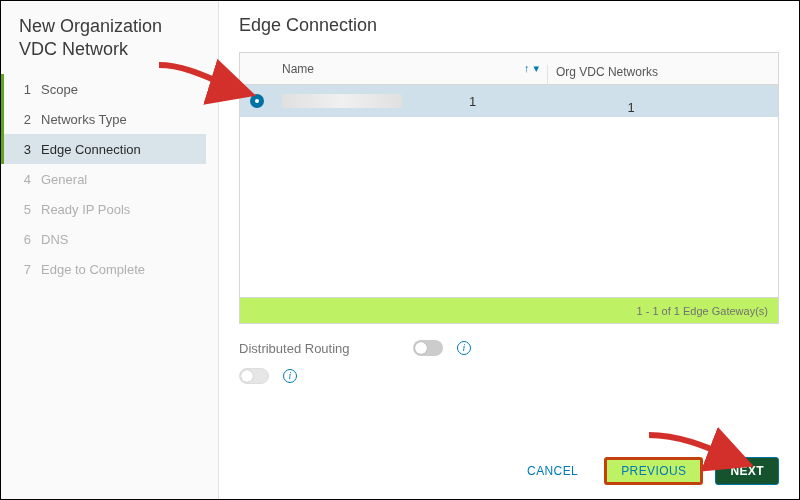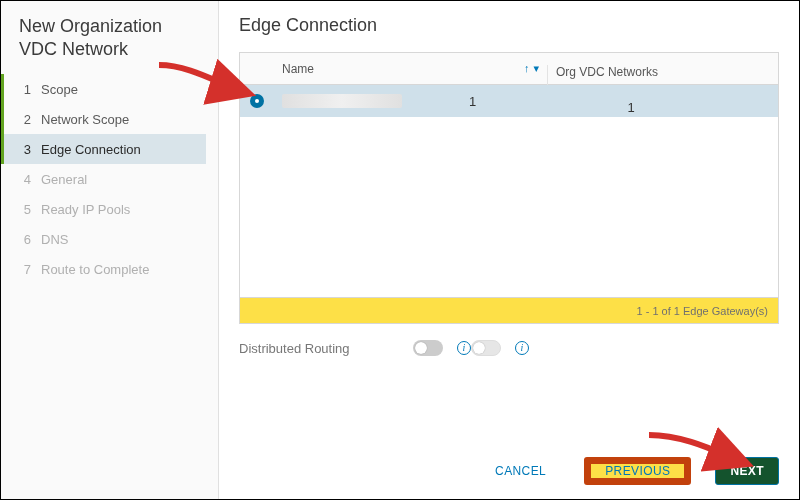--- a/index.html
+++ b/index.html
@@ -23,73 +23,73 @@
   .col-name { flex: 1.2; padding: 0 8px; display:flex; align-items:center; gap:6px;}
   .col-ext  { flex: 1; padding: 0 8px; }
   .col-ovn  { flex: 1; padding: 0 8px; margin-top: 13px; }
   .col-sep { border-left:1px solid #e3e3e3; height: 20px; }
   .sort-icons { margin-left:auto; display:flex; gap:4px; color:#0079b8; font-size:11px;}
   .grid-row.selected { background:#cfe0ea; }
   .radio-dot { width:14px; height:14px; border-radius:50%; background:#0072a3; border:2px solid #0072a3; display:flex; align-items:center; justify-content:center; }
   .radio-dot::after { content:""; width:4px; height:4px; border-radius:50%; background:#fff; }
   .name-blur { width:120px; height:14px; background:linear-gradient(90deg,#e0e0e0,#f0f0f0,#e0e0e0); border-radius:2px; }
   .grid-body { flex:1; overflow:auto; }
-  .grid-foot { height:26px; border-top:1px solid #d7d7d7; font-size:11px; color:#707070; display:flex; align-items:center; justify-content:flex-end; padding:0 10px; background:#fde047;}
-  .options { margin-top: 16px; display:flex; flex-direction:row; }
+  .grid-foot { height:26px; border-top:1px solid #d7d7d7; font-size:11px; color:#707070; display:flex; align-items:center; justify-content:flex-end; padding:0 10px; background:#bef264;}
+  .options { margin-top: 16px; display:flex; flex-direction:column; gap:12px; }
   .opt-row { display:flex; align-items:center; gap:14px; font-size:13px; color:#777; }
   .opt-label { width: 160px; }
   .toggle { width:30px; height:16px; border-radius:8px; background:#ccc; position:relative; cursor:pointer; }
   .toggle::after { content:""; position:absolute; width:12px; height:12px; background:#fff; border-radius:50%; top:2px; left:2px; box-shadow:0 0 1px rgba(0,0,0,.4);}
   .toggle.off-light { background:#e6e6e6; border:1px solid #ddd;}
   .toggle.off-light::after { top:1px; left:1px; }
   .info-icon { width:14px; height:14px; border:1.5px solid #0079b8; border-radius:50%; color:#0079b8; font-size:10px; line-height:11px; text-align:center; font-family: Georgia, serif; font-style:italic; }
-  .footer { position:absolute; bottom:0; left:0; right:0; height:56px; display:flex; align-items:center; justify-content:flex-end; gap:24px; padding:0 20px; }
+  .footer { position:absolute; bottom:0; left:0; right:0; height:56px; display:flex; align-items:center; justify-content:flex-end; gap:12px; padding:0 20px; }
   .btn { height:28px; padding:0 14px; font-size:12px; letter-spacing:.4px; border-radius:3px; cursor:pointer; display:inline-flex; align-items:center; }
   .btn-link { background:none; border:none; color:#0079b8; }
-  .btn-outline { background:#fde047; border:7px solid #c2410c; color:#0079b8; }
+  .btn-outline { background:#bef264; border:3px solid #c2410c; color:#0079b8; }
   .btn-primary { background:#14532d; border:1px solid #0072a3; color:#fff; font-weight:600;}
   
   .arrow { position:absolute; pointer-events:none; }
   .arrow svg { overflow:visible; }
 </style>
 </head>
 <body>
 
 <div class="dialog">
   <div class="body">
     <aside class="sidebar">
       <div class="sidebar-title">New Organization VDC Network</div>
       <ul class="steps">
         <li class="step done-marker">
           <span class="num">1</span>
           <span>Scope</span>
         </li>
         <li class="step done-marker">
           <span class="num">2</span>
-          <span>Network Scope</span>
+          <span>Networks Type</span>
         </li>
         <li class="step current done-marker">
           <span class="num">3</span>
           <span>Edge Connection</span>
         </li>
         <li class="step future">
           <span class="num">4</span>
           <span>General</span>
         </li>
         <li class="step future">
           <span class="num">5</span>
           <span>Ready IP Pools</span>
         </li>
         <li class="step future">
           <span class="num">6</span>
           <span>DNS</span>
         </li>
         <li class="step future">
           <span class="num">7</span>
-          <span>Route to Complete</span>
+          <span>Edge to Complete</span>
         </li>
       </ul>
     </aside>
 
     <main class="main">
       <div class="page-title">Edge Connection</div>
 
       <div class="grid">
         <div class="grid-head">
           <div class="col-radio"></div>

